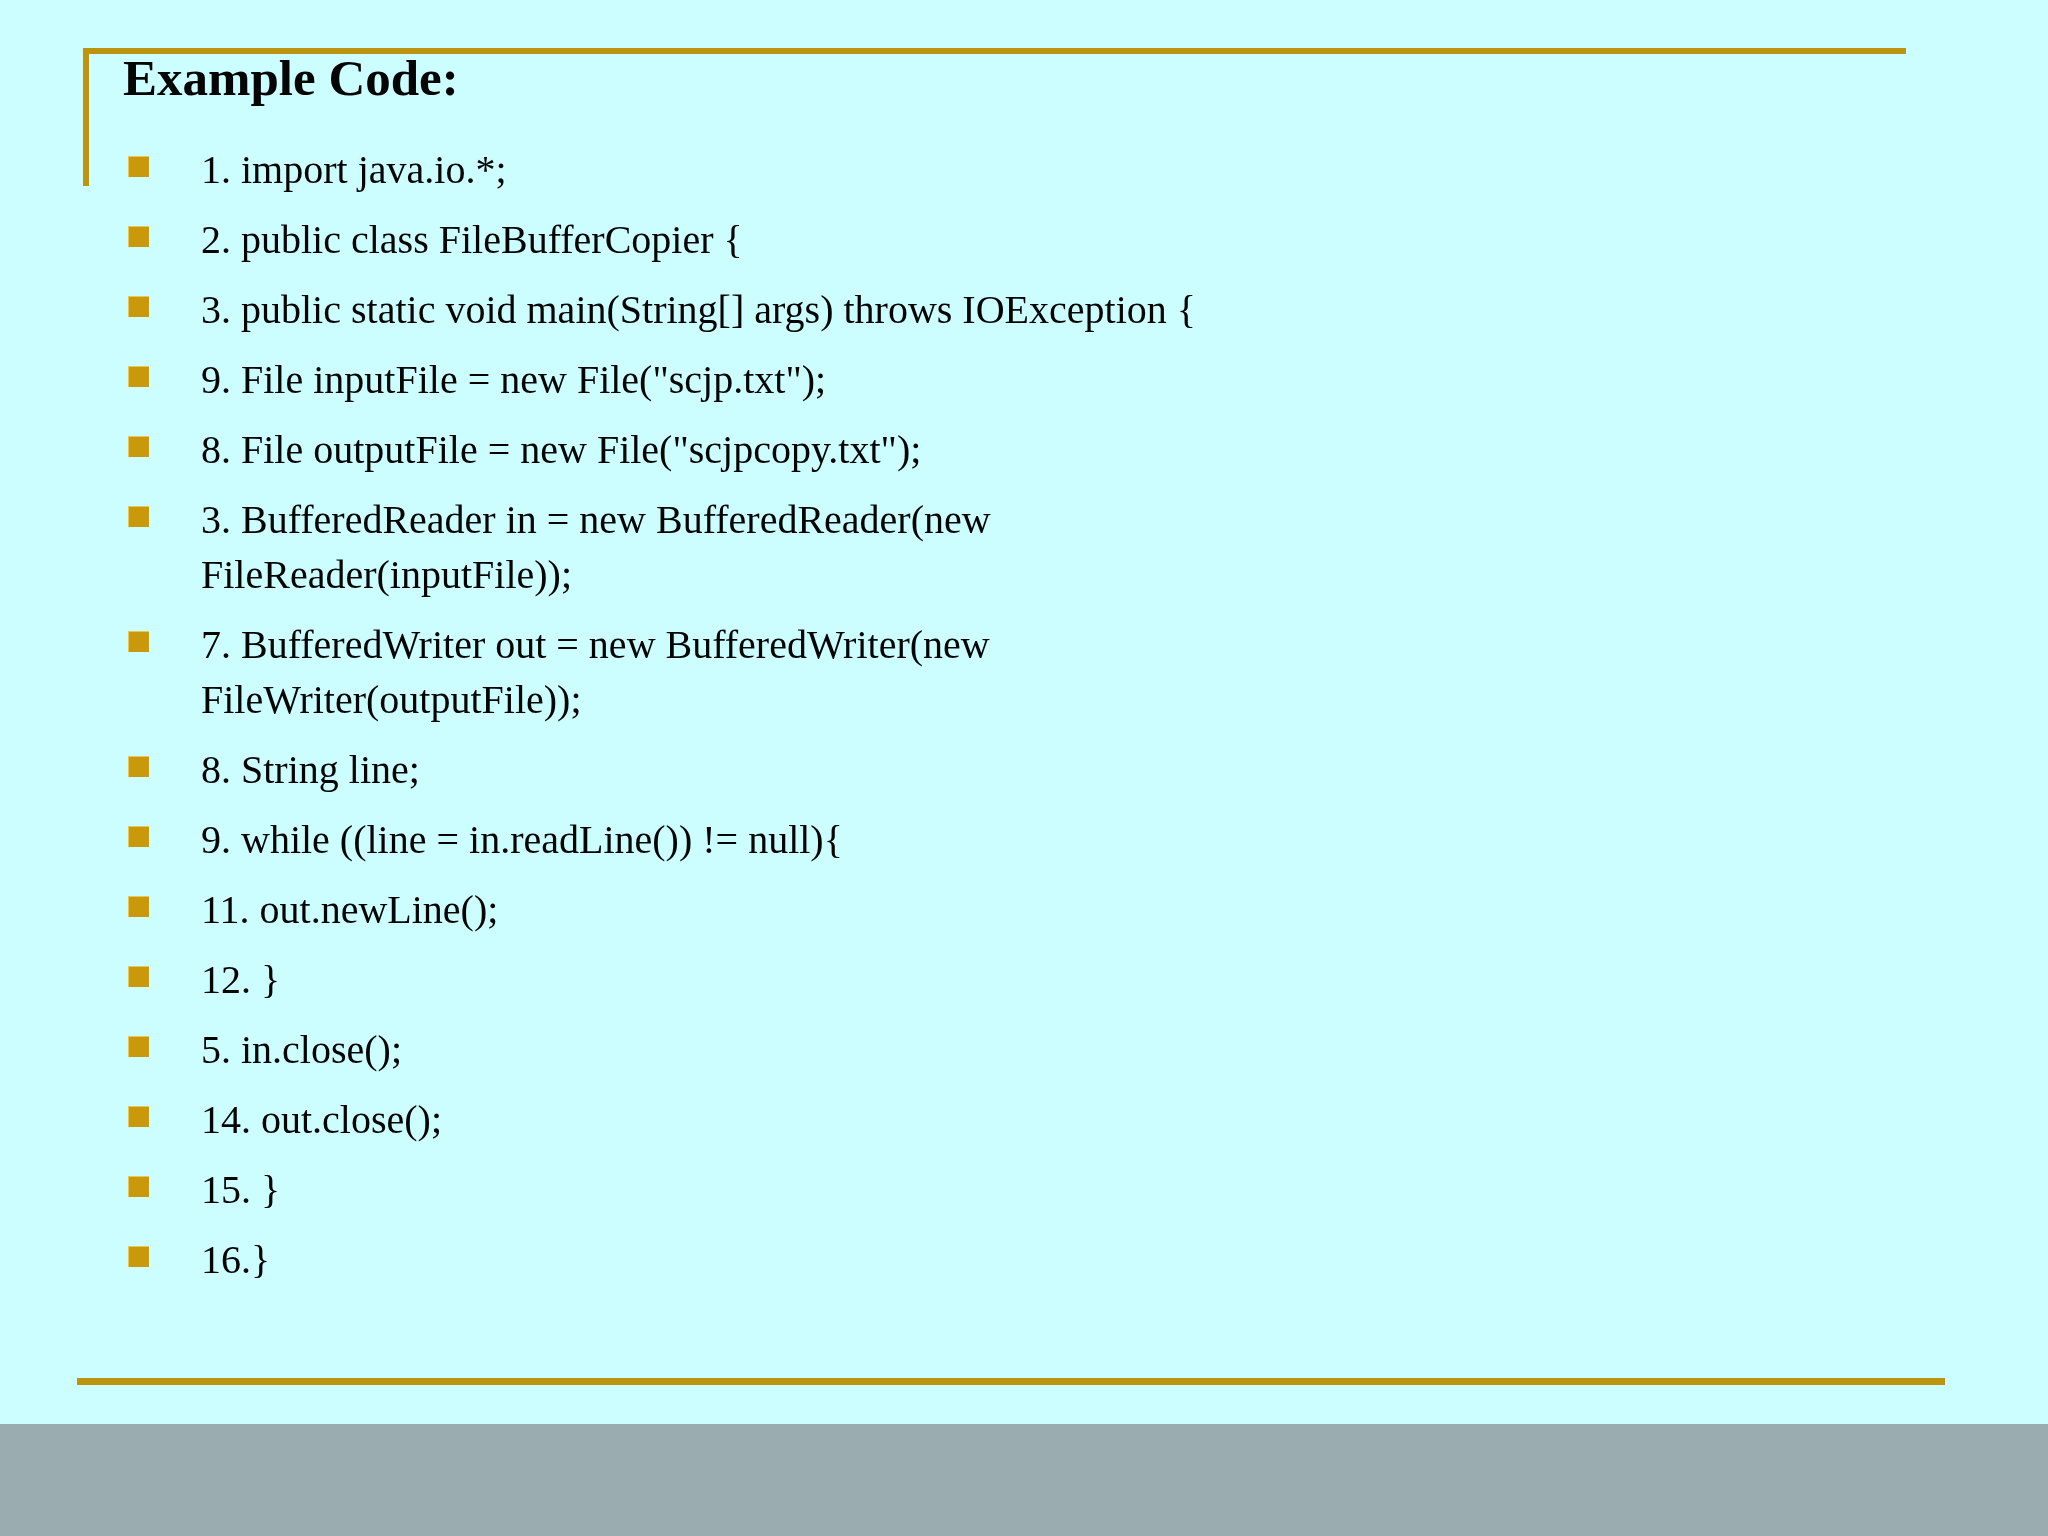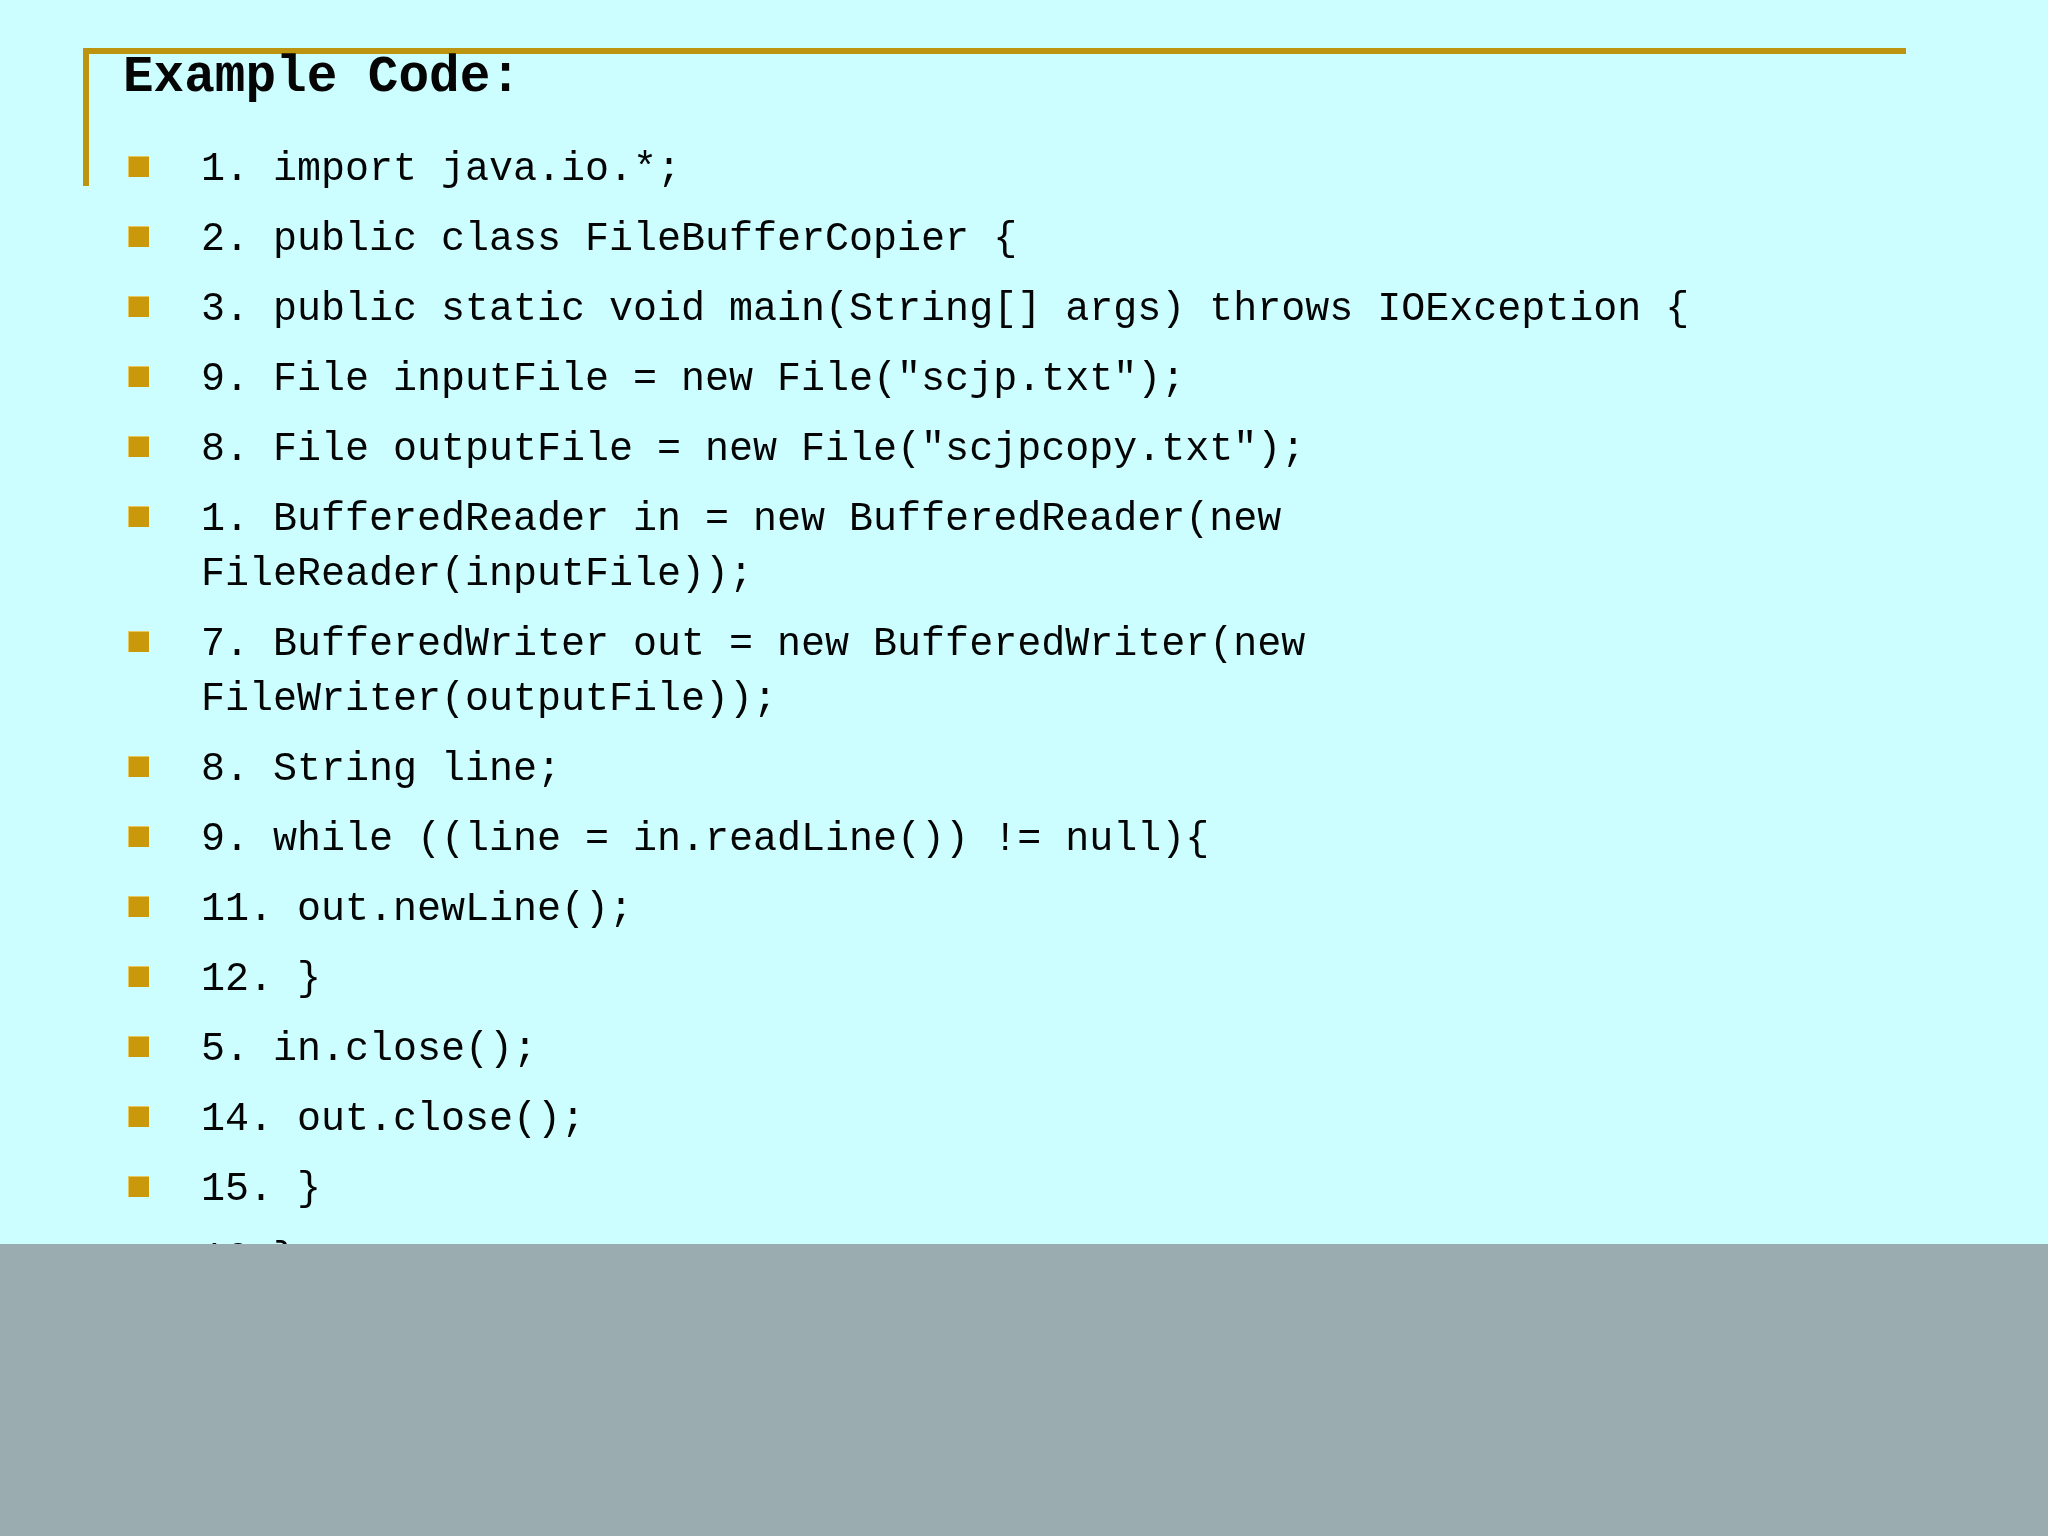--- a/index.html
+++ b/index.html
@@ -3,24 +3,24 @@
 <meta charset="utf-8">
 <style>
   html, body {
     margin: 0;
     padding: 0;
     background: #9aacb0;
   }
   .slide {
     position: relative;
     width: 2048px;
-    height: 1244px;
+    height: 1424px;
     background: var(--bg, #cdfeff);
     overflow: hidden;
-    font-family: Liberation Mono, monospace;
+    font-family: Liberation Serif, serif;
     color: var(--text, #050505);
   }
   .rule {
     position: absolute;
     background: var(--accent, #bd9410);
   }
   .rule.top    { left: 83px;  top: 48px;   width: 1823px; height: 6px; }
   .rule.left   { left: 83px;  top: 48px;   width: 6px;    height: 138px; }
   .rule.bottom { left: 77px;  top: 1378px; width: 1868px; height: 7px; }
 
@@ -95,21 +95,21 @@
         </div>
         <div class="item">
           <span class="bullet"></span>
           <div class="text">
             <div>8. File outputFile = new File("scjpcopy.txt");</div>
           </div>
         </div>
         <div class="item">
           <span class="bullet"></span>
           <div class="text">
-            <div>1. BufferedReader in = new BufferedReader(new</div>
+            <div>3. BufferedReader in = new BufferedReader(new</div>
             <div>FileReader(inputFile));</div>
           </div>
         </div>
         <div class="item">
           <span class="bullet"></span>
           <div class="text">
             <div>7. BufferedWriter out = new BufferedWriter(new</div>
             <div>FileWriter(outputFile));</div>
           </div>
         </div>

